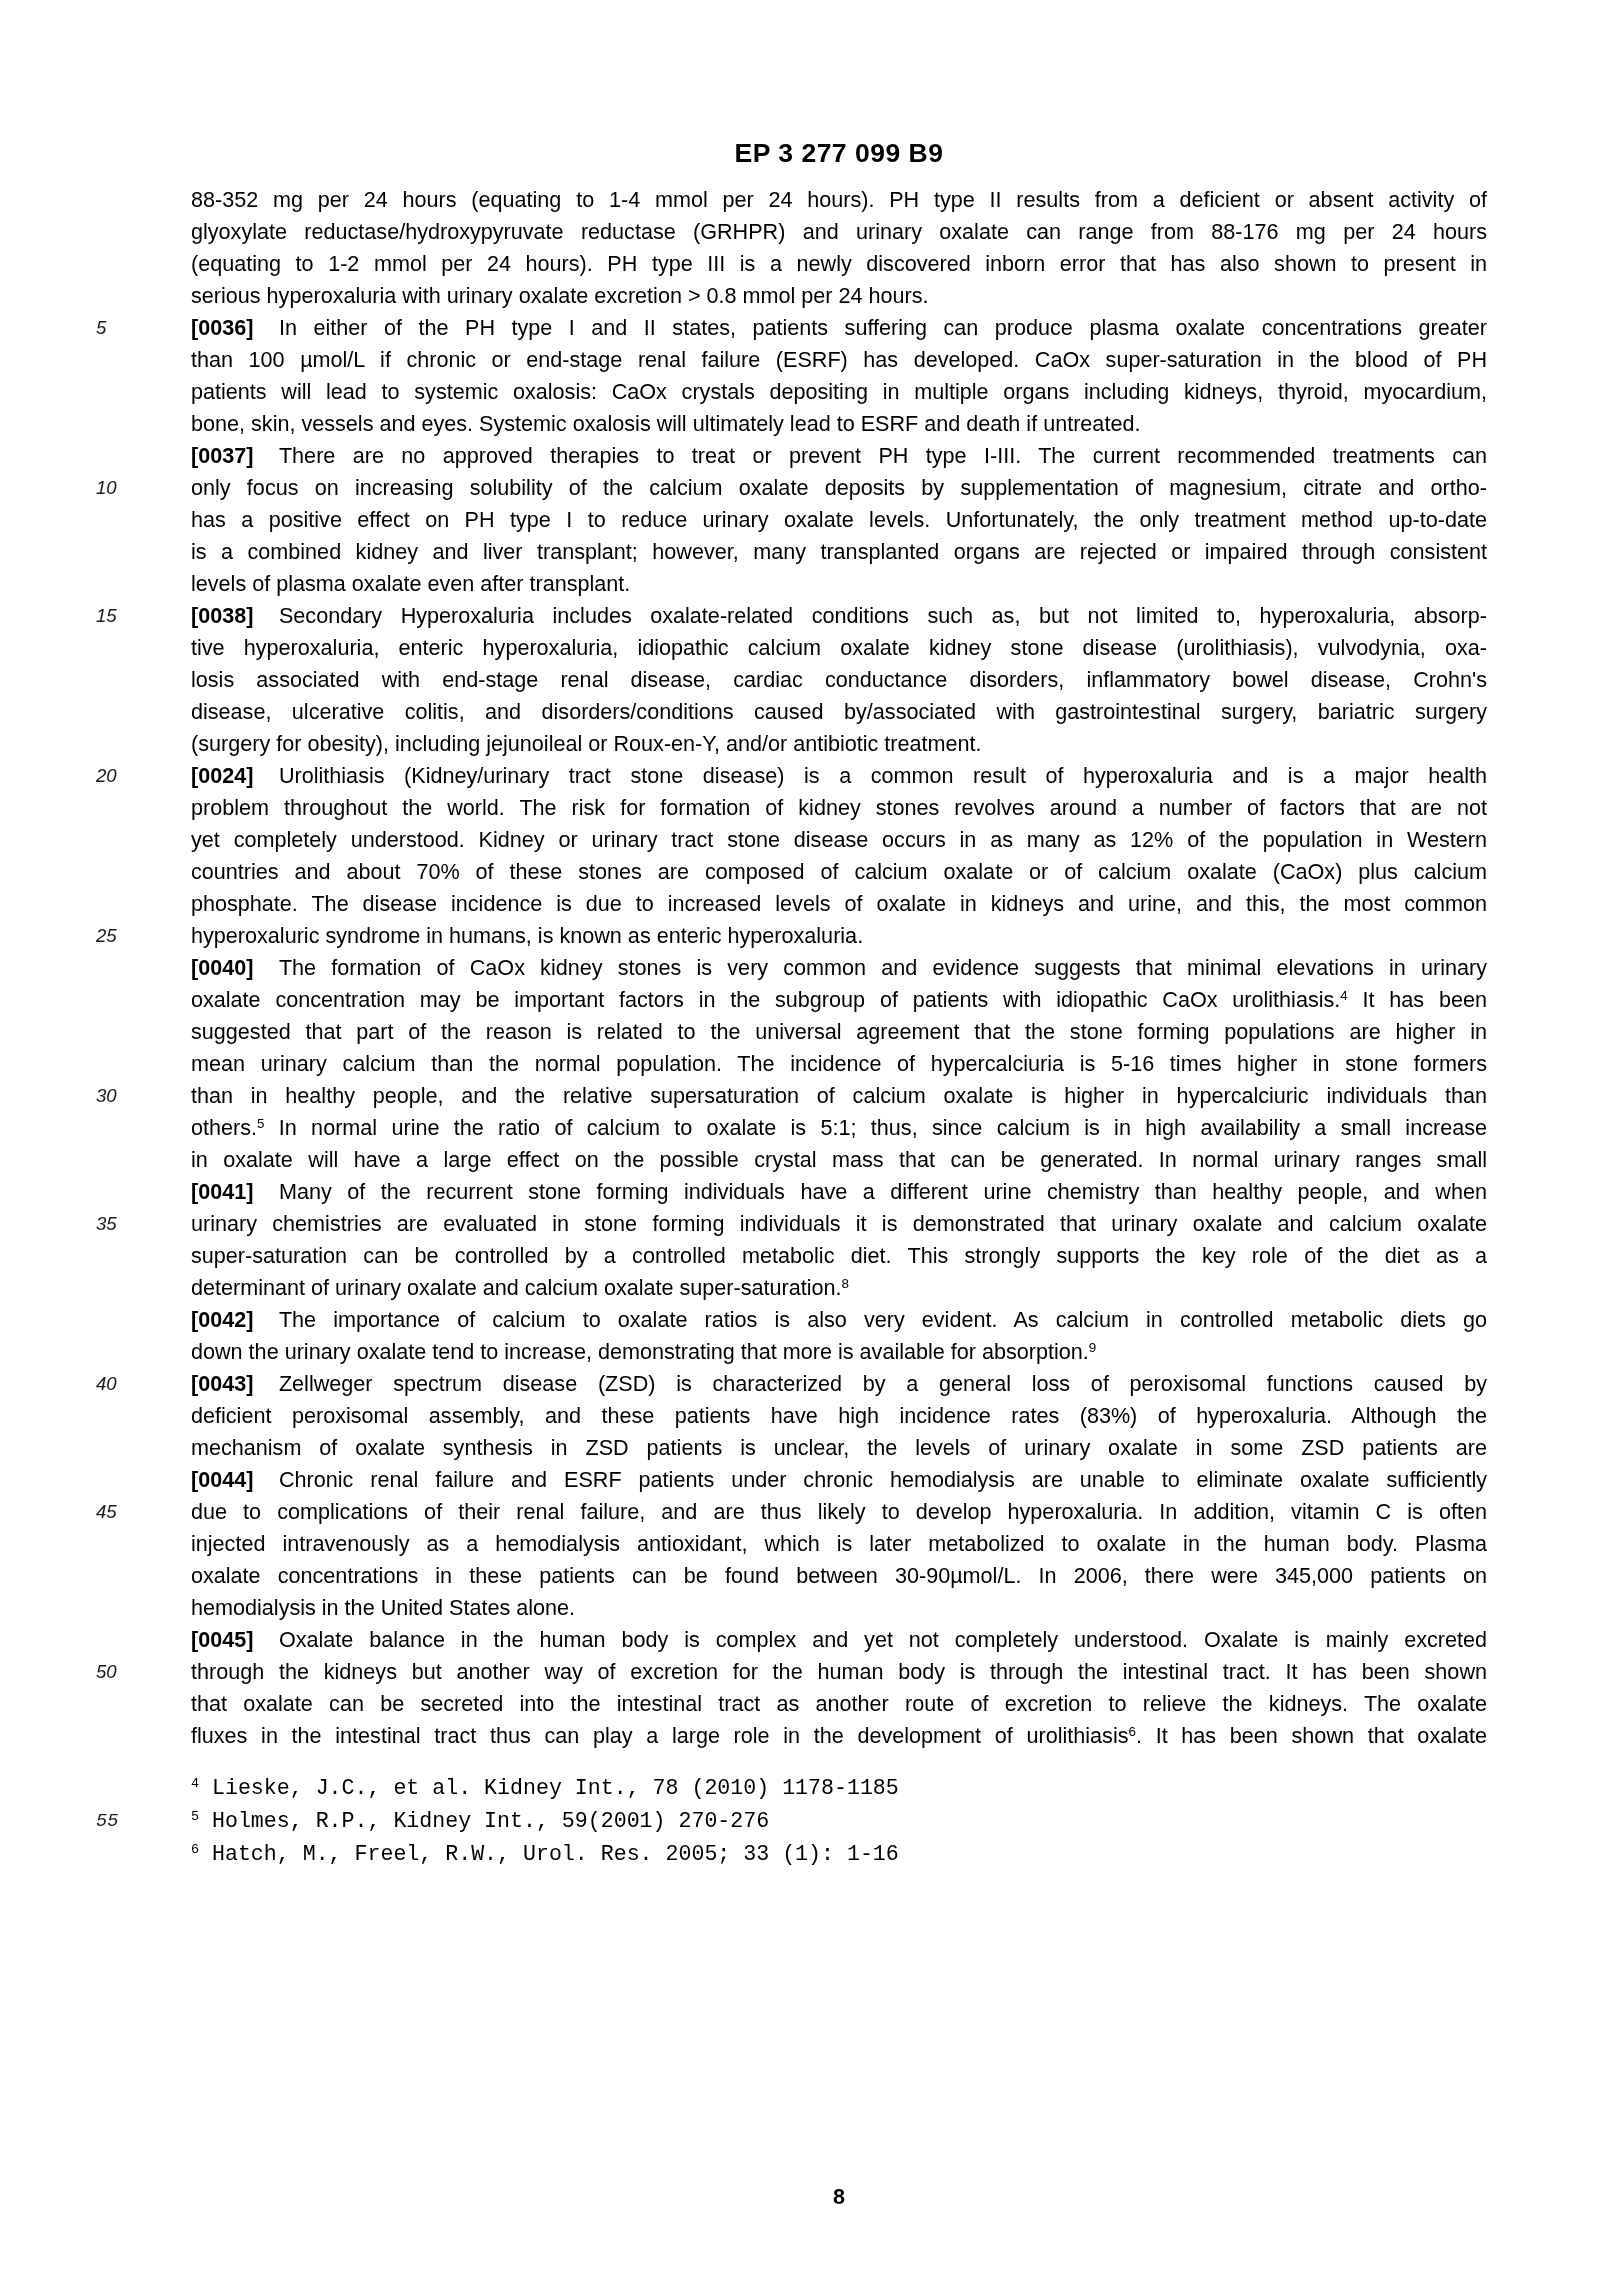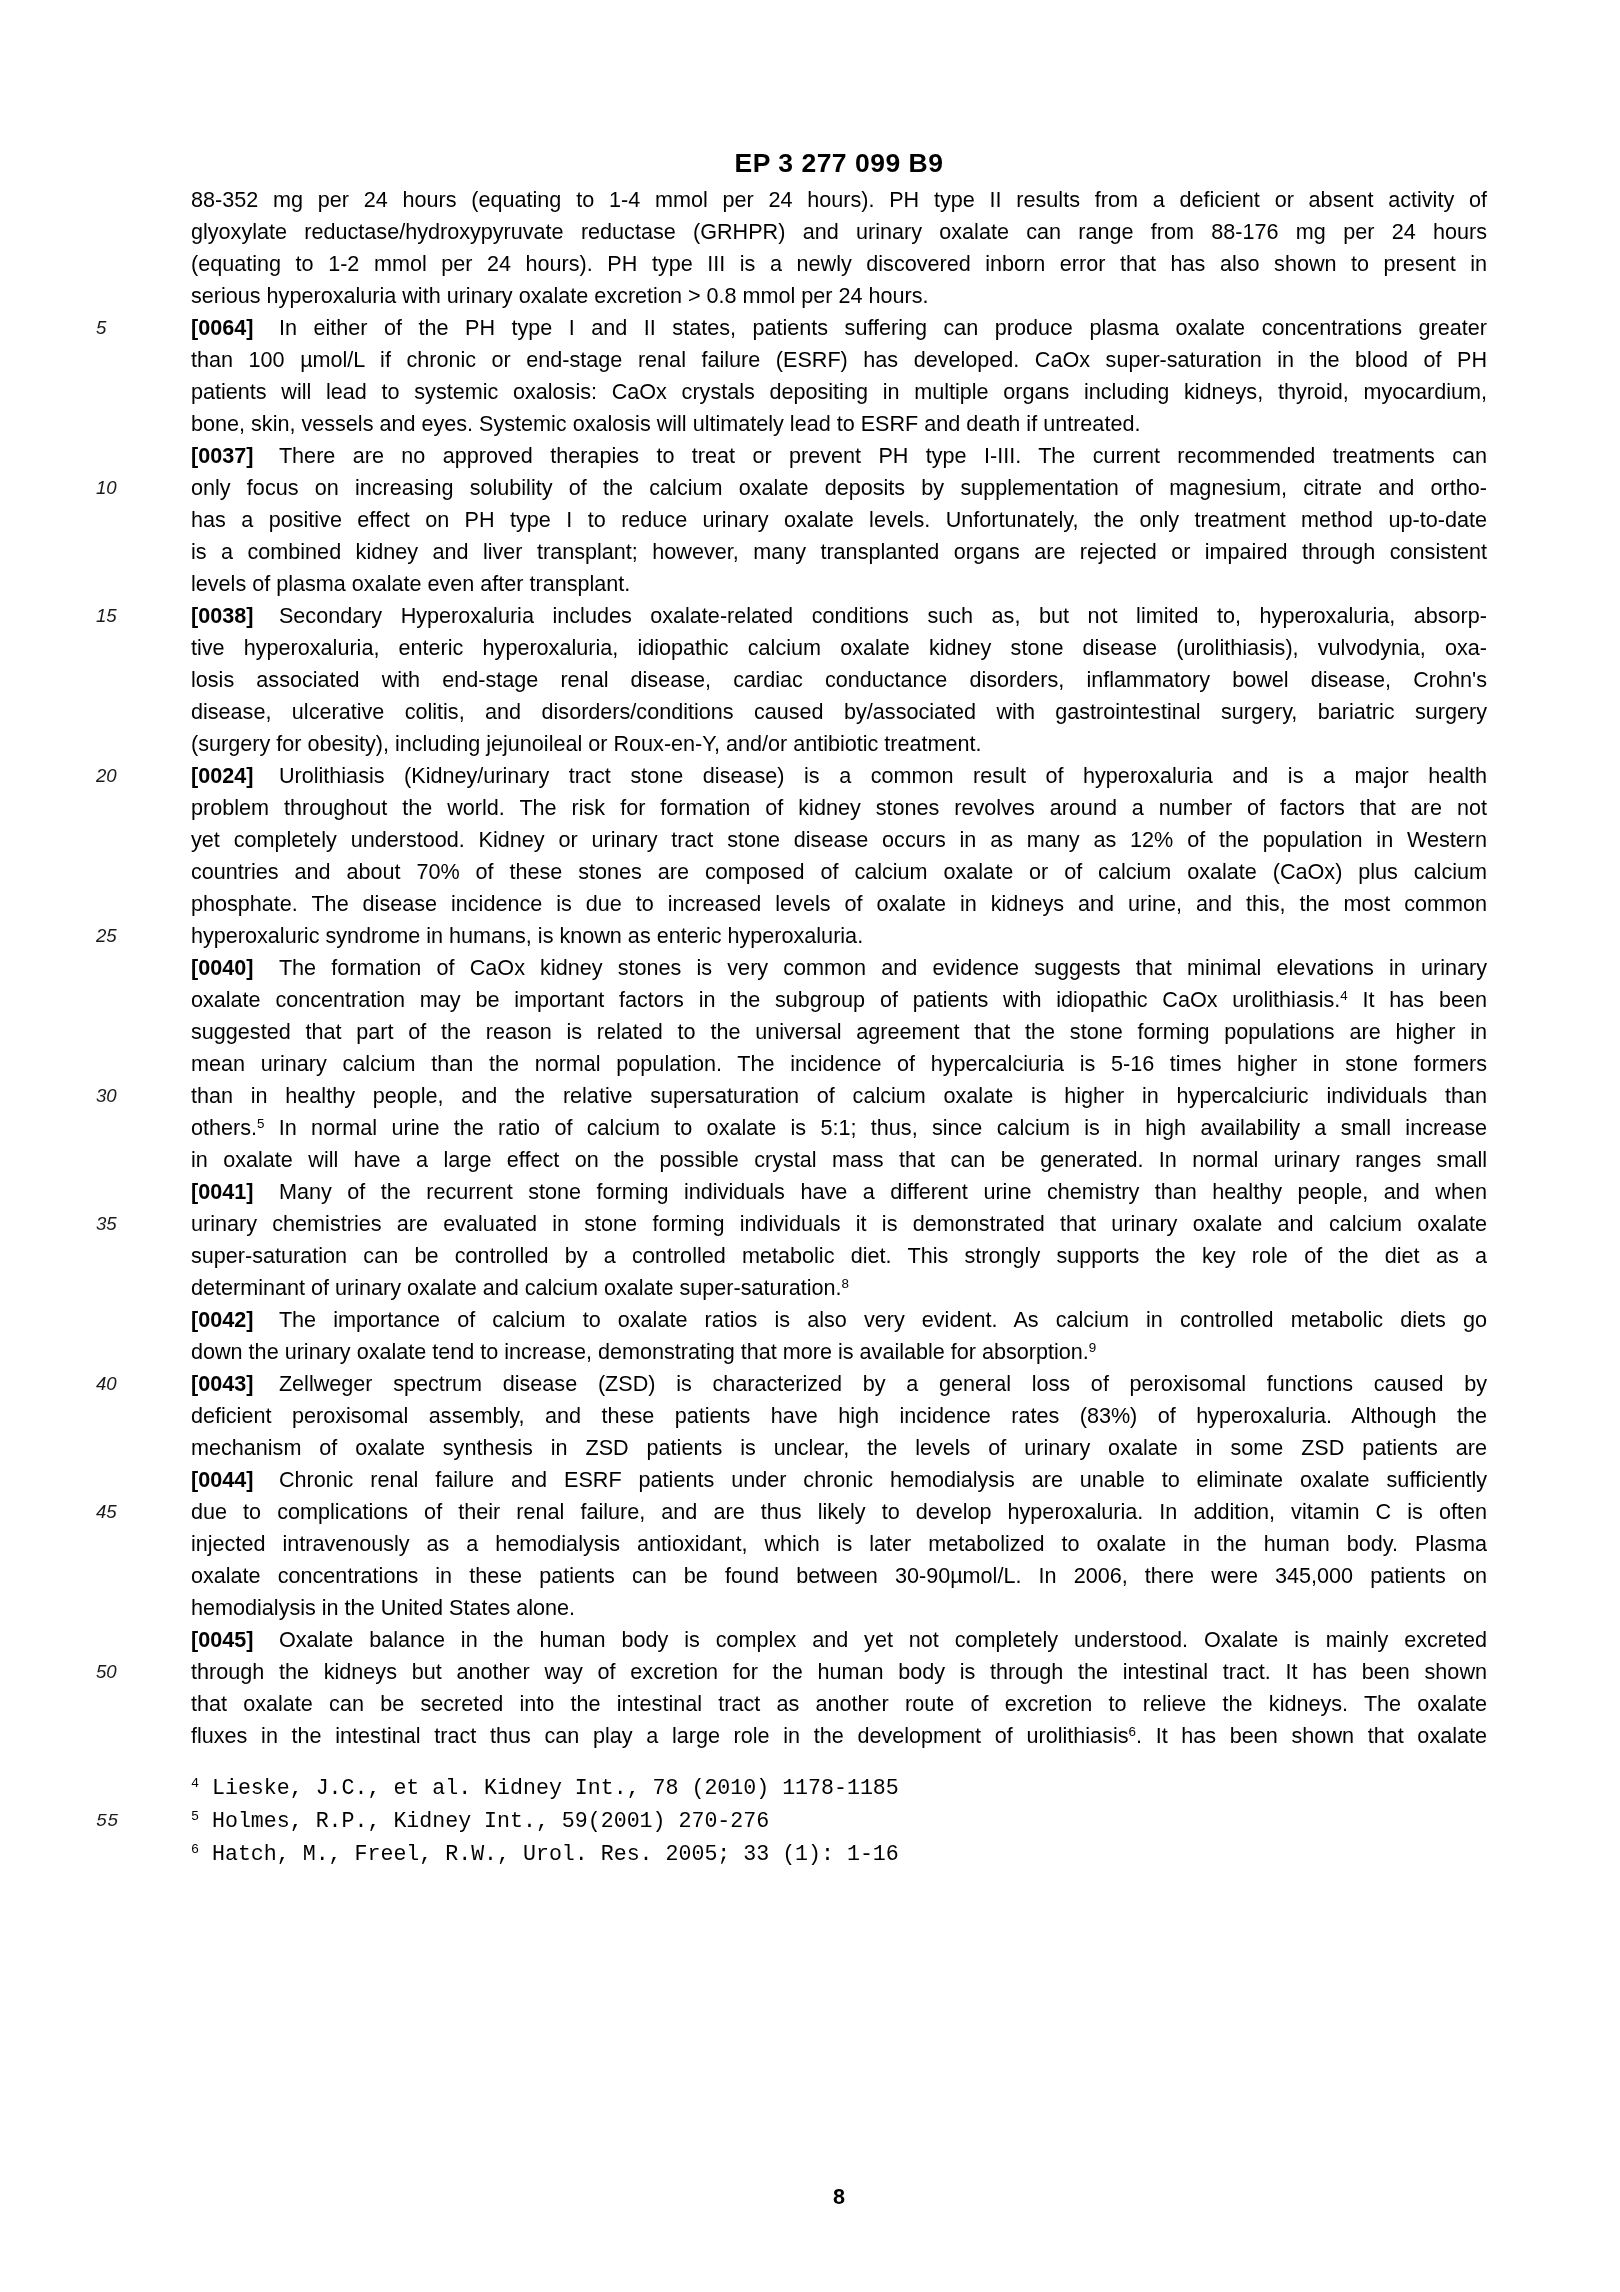--- a/index.html
+++ b/index.html
@@ -6,21 +6,21 @@
   .page {
     position:relative;
     width:1620px; height:2293px;
     background:#ffffff;
     font-family:"Liberation Sans","DejaVu Sans",sans-serif;
     color:#000;
     overflow:hidden;
   }
   .header {
     position:absolute;
-    top:149px; left:191px; width:1296px;
+    top:139px; left:191px; width:1296px;
     text-align:center;
     font-weight:bold;
     font-size:26.5px;
     line-height:29px;
     letter-spacing:0.5px;
   }
   .textcol {
     position:absolute;
     top:184px; left:191px; width:1296px;
   }
@@ -71,21 +71,21 @@
 <div class="page">
   <div class="header">
     <span>EP 3 277 099 B9</span>
   </div>
 
   <div class="textcol">
       <div class="line"><span>88-352 mg per 24 hours (equating to 1-4 mmol per 24 hours). PH type II results from a deficient or absent activity of</span></div>
       <div class="line"><span>glyoxylate reductase/hydroxypyruvate reductase (GRHPR) and urinary oxalate can range from 88-176 mg per 24 hours</span></div>
       <div class="line"><span>(equating to 1-2 mmol per 24 hours). PH type III is a newly discovered inborn error that has also shown to present in</span></div>
       <div class="line end"><span>serious hyperoxaluria with urinary oxalate excretion &gt; 0.8 mmol per 24 hours.</span></div>
-      <div class="line"><span class="lnum">5</span><span class="ptag">[0064]</span><span>In either of the PH type I and II states, patients suffering can produce plasma oxalate concentrations greater</span></div>
+      <div class="line"><span class="lnum">5</span><span class="ptag">[0036]</span><span>In either of the PH type I and II states, patients suffering can produce plasma oxalate concentrations greater</span></div>
       <div class="line"><span>than 100 µmol/L if chronic or end-stage renal failure (ESRF) has developed. CaOx super-saturation in the blood of PH</span></div>
       <div class="line"><span>patients will lead to systemic oxalosis: CaOx crystals depositing in multiple organs including kidneys, thyroid, myocardium,</span></div>
       <div class="line end"><span>bone, skin, vessels and eyes. Systemic oxalosis will ultimately lead to ESRF and death if untreated.</span></div>
       <div class="line"><span class="ptag">[0037]</span><span>There are no approved therapies to treat or prevent PH type I-III. The current recommended treatments can</span></div>
       <div class="line"><span class="lnum">10</span><span>only focus on increasing solubility of the calcium oxalate deposits by supplementation of magnesium, citrate and ortho-</span></div>
       <div class="line"><span>has a positive effect on PH type I to reduce urinary oxalate levels. Unfortunately, the only treatment method up-to-date</span></div>
       <div class="line"><span>is a combined kidney and liver transplant; however, many transplanted organs are rejected or impaired through consistent</span></div>
       <div class="line end"><span>levels of plasma oxalate even after transplant.</span></div>
       <div class="line"><span class="lnum">15</span><span class="ptag">[0038]</span><span>Secondary Hyperoxaluria includes oxalate-related conditions such as, but not limited to, hyperoxaluria, absorp-</span></div>
       <div class="line"><span>tive hyperoxaluria, enteric hyperoxaluria, idiopathic calcium oxalate kidney stone disease (urolithiasis), vulvodynia, oxa-</span></div>

